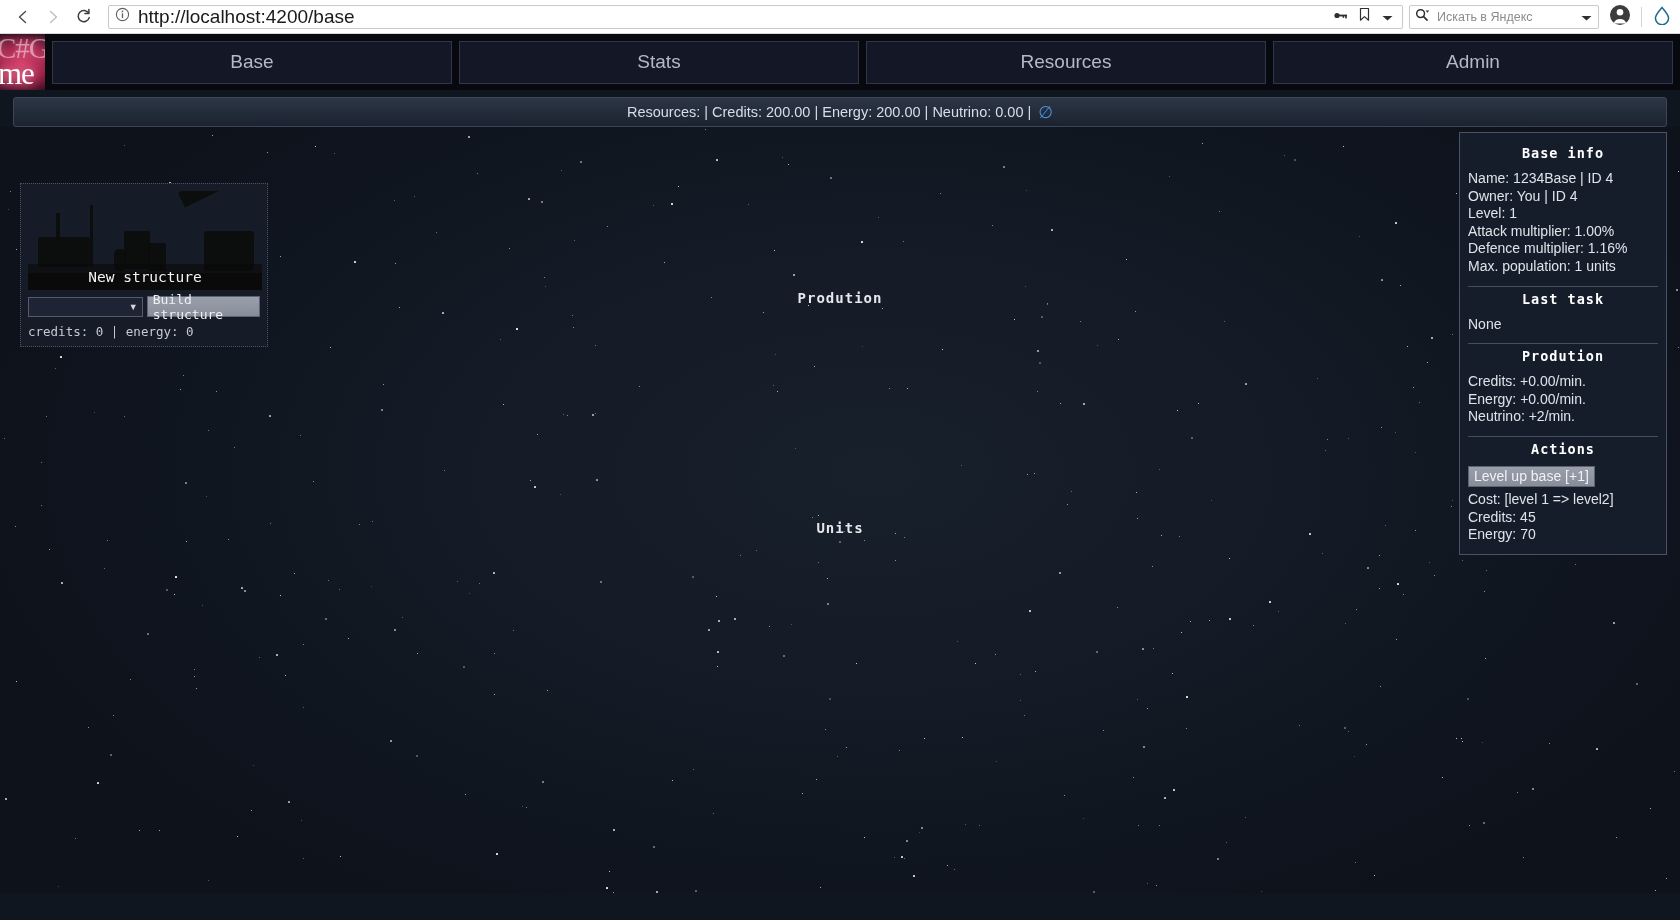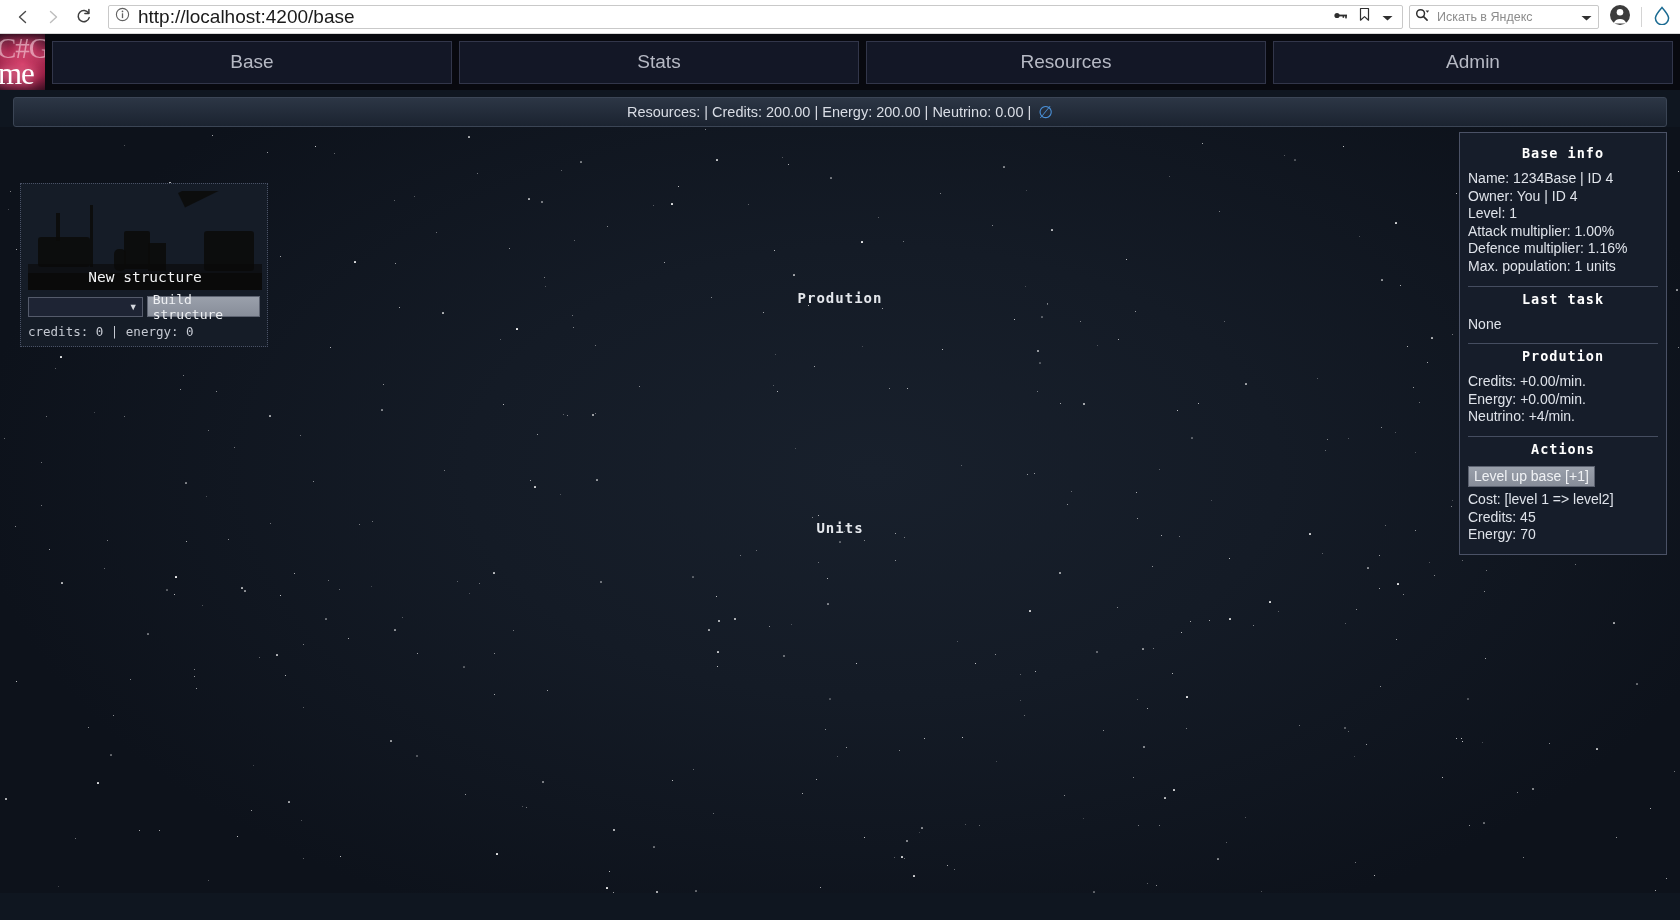--- a/index.html
+++ b/index.html
@@ -825,21 +825,21 @@
     <div class="panel-line">Max. population: 1 units</div>
 
     <div class="panel-divider"></div>
     <div class="panel-title">Last task</div>
     <div class="panel-line">None</div>
 
     <div class="panel-divider"></div>
     <div class="panel-title">Prodution</div>
     <div class="panel-line">Credits: +0.00/min.</div>
     <div class="panel-line">Energy: +0.00/min.</div>
-    <div class="panel-line">Neutrino: +4/min.</div>
+    <div class="panel-line">Neutrino: +2/min.</div>
 
     <div class="panel-divider"></div>
     <div class="panel-title">Actions</div>
     <div id="levelup-btn">Level up base [+1]</div>
     <div class="panel-line">Cost: [level 1 =&gt; level2]</div>
     <div class="panel-line">Credits: 45</div>
     <div class="panel-line">Energy: 70</div>
   </div>
 </div>
 

